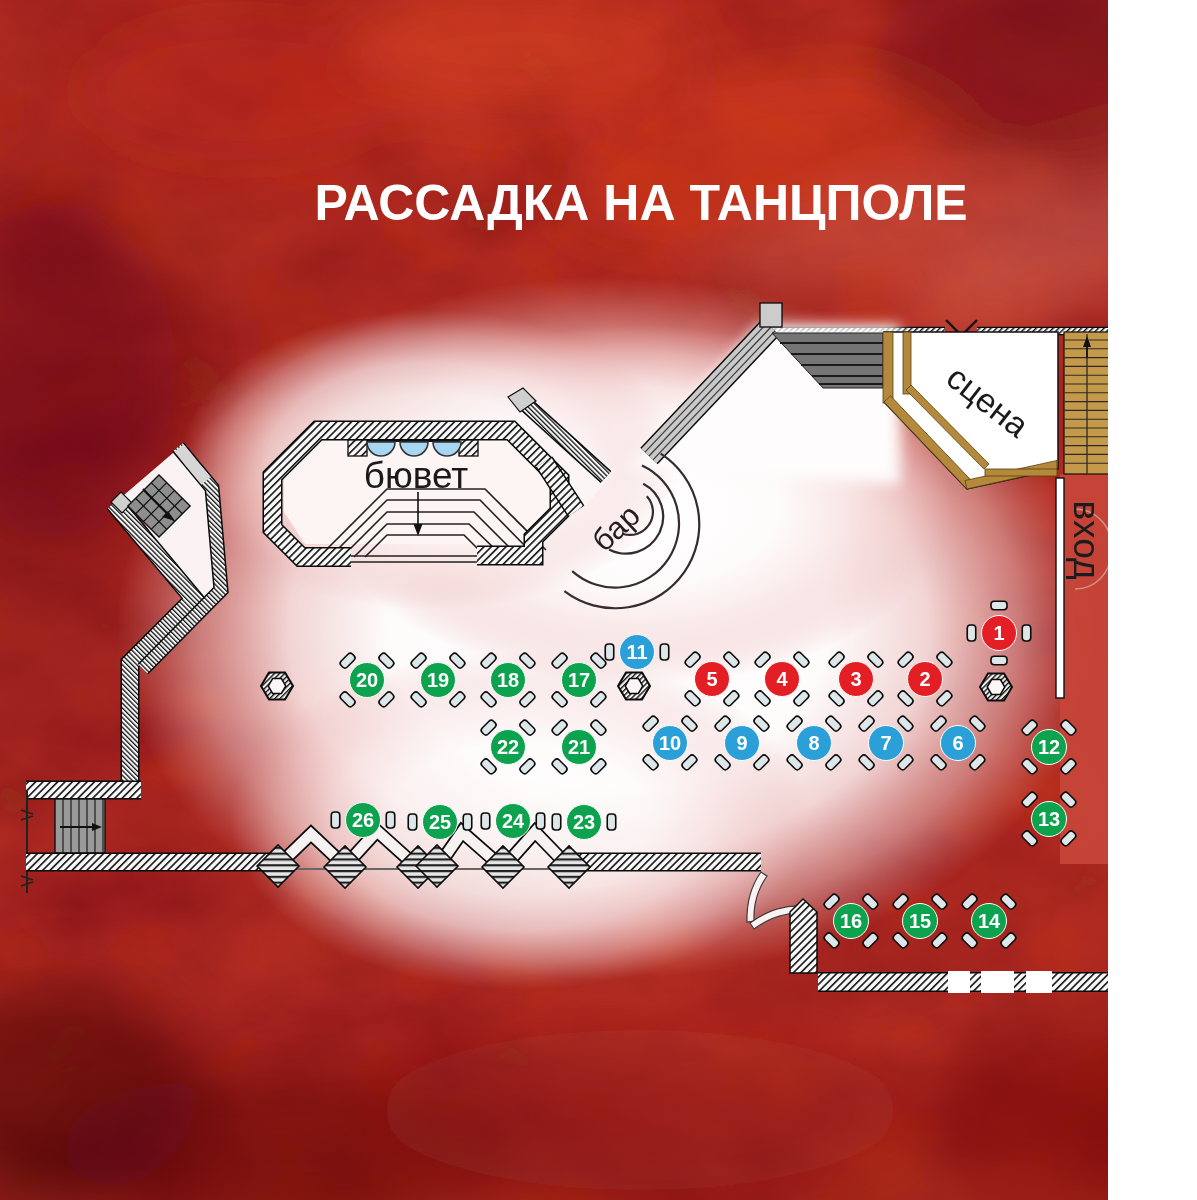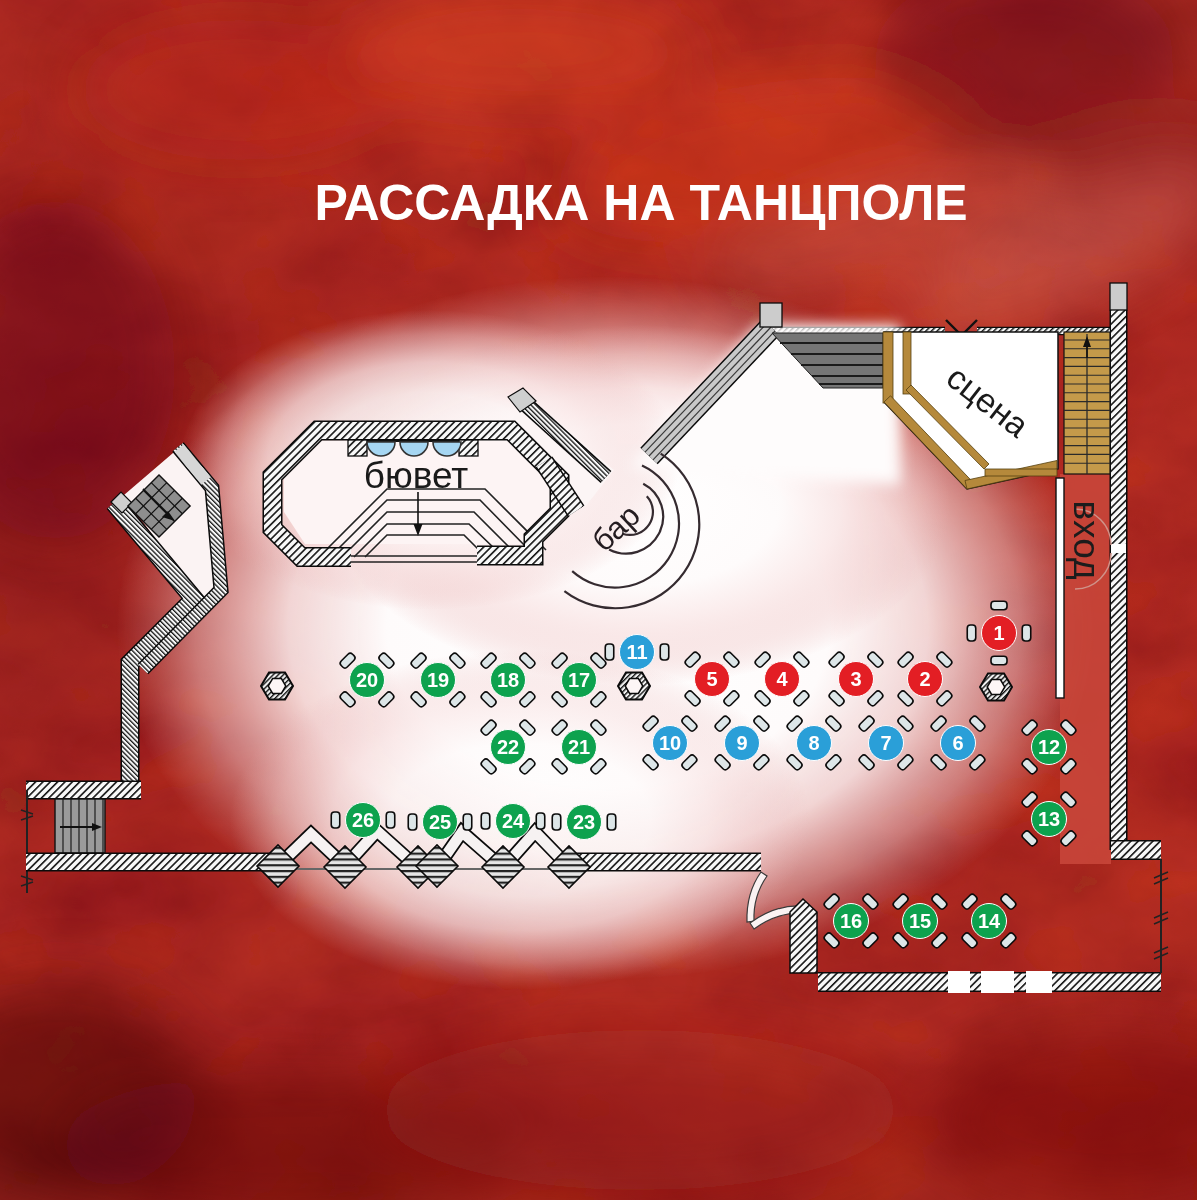--- a/index.html
+++ b/index.html
@@ -1,15 +1,15 @@
 <!DOCTYPE html>
 <html><head><meta charset="utf-8">
 <style>
 html,body{margin:0;padding:0;}
-#page{position:relative;width:1197px;height:1200px;overflow:hidden;font-family:"Liberation Sans",sans-serif;
+#page{position:relative;width:1108px;height:1200px;overflow:hidden;font-family:"Liberation Sans",sans-serif;
 background-color:#b02420;
 background-image:
  radial-gradient(ellipse 300px 220px at 40px 1160px, rgba(70,6,10,.85), rgba(70,6,10,0) 72%),
  radial-gradient(ellipse 600px 230px at 350px 1210px, rgba(110,12,14,.85), rgba(110,12,14,0) 75%),
  radial-gradient(ellipse 800px 260px at 750px 1240px, rgba(125,14,16,.9), rgba(125,14,16,0) 78%),
  radial-gradient(ellipse 420px 260px at 1170px 1150px, rgba(125,16,16,.8), rgba(125,16,16,0) 72%),
  radial-gradient(ellipse 360px 240px at 1130px 40px, rgba(112,16,28,.85), rgba(112,16,28,0) 72%),
  radial-gradient(ellipse 280px 420px at 0px 520px, rgba(112,8,22,.9), rgba(112,8,22,0) 75%),
  radial-gradient(ellipse 500px 300px at 80px 260px, rgba(150,24,22,.6), rgba(150,24,22,0) 75%),
  radial-gradient(ellipse 700px 340px at 620px 100px, rgba(214,52,28,.8), rgba(214,52,28,0) 80%),

